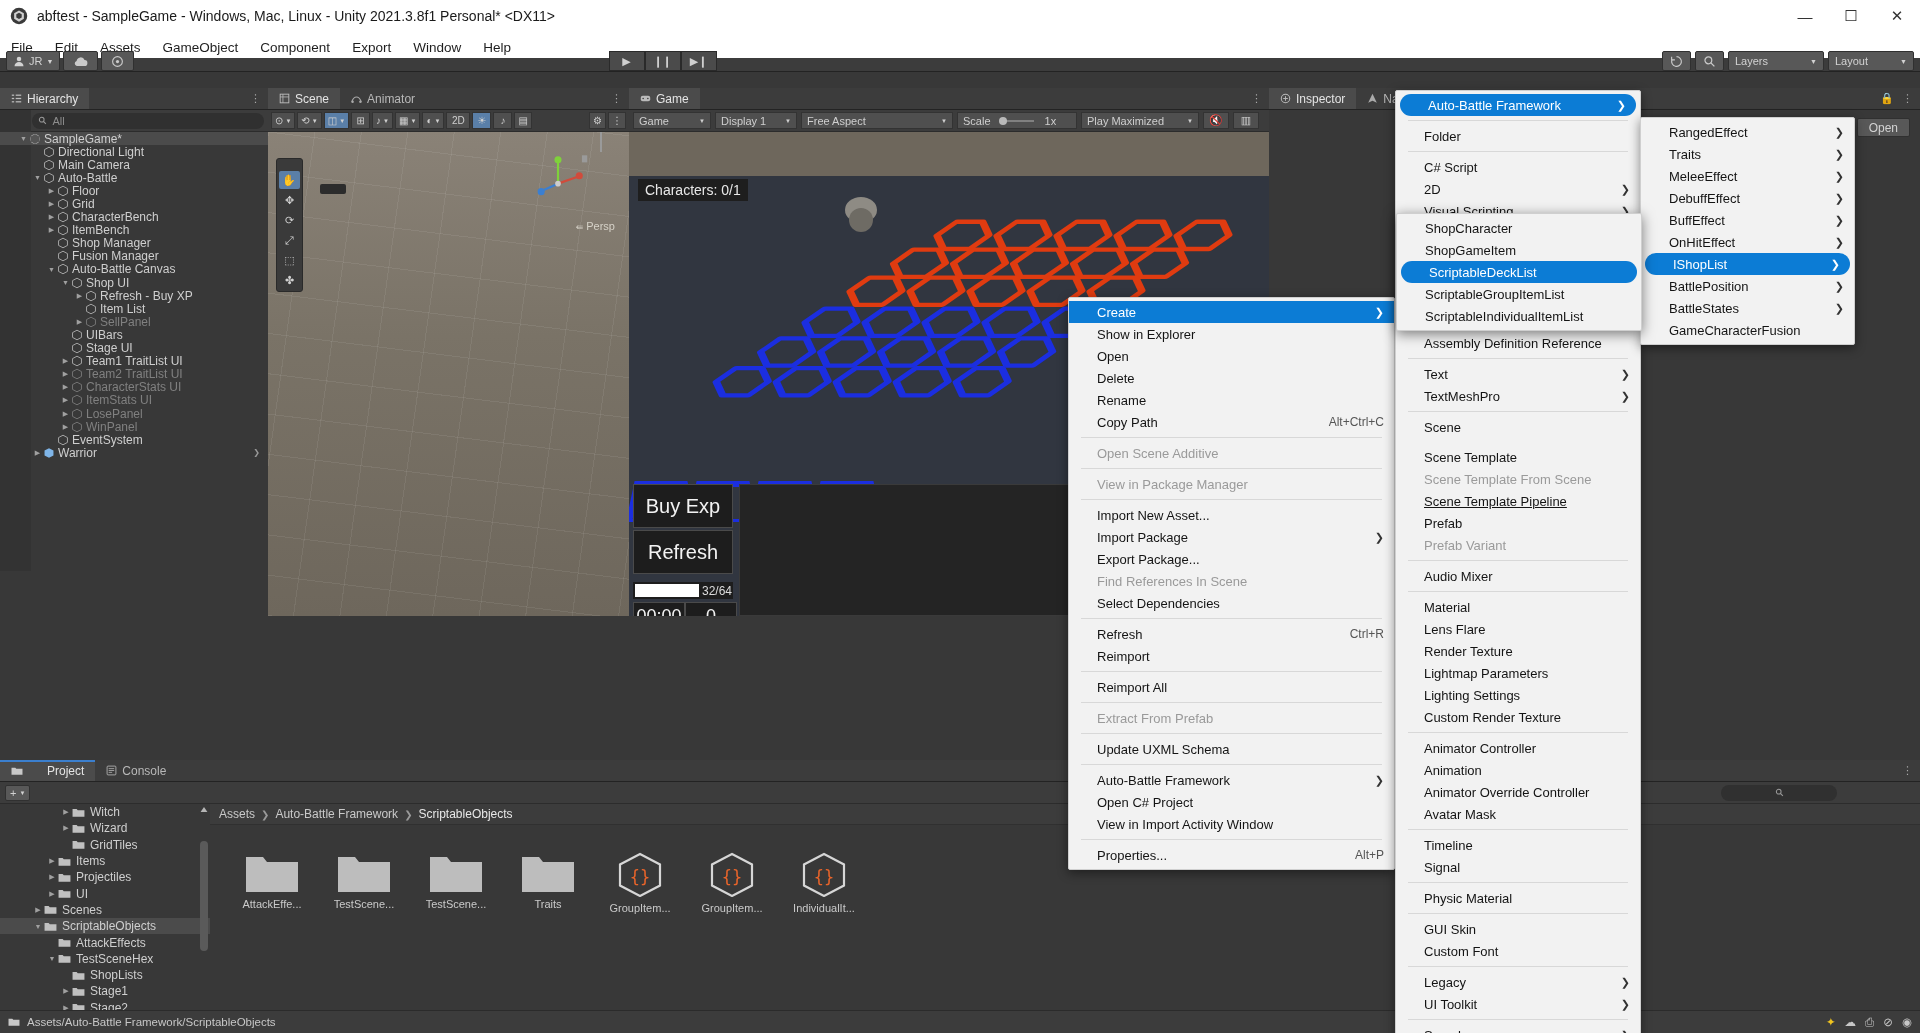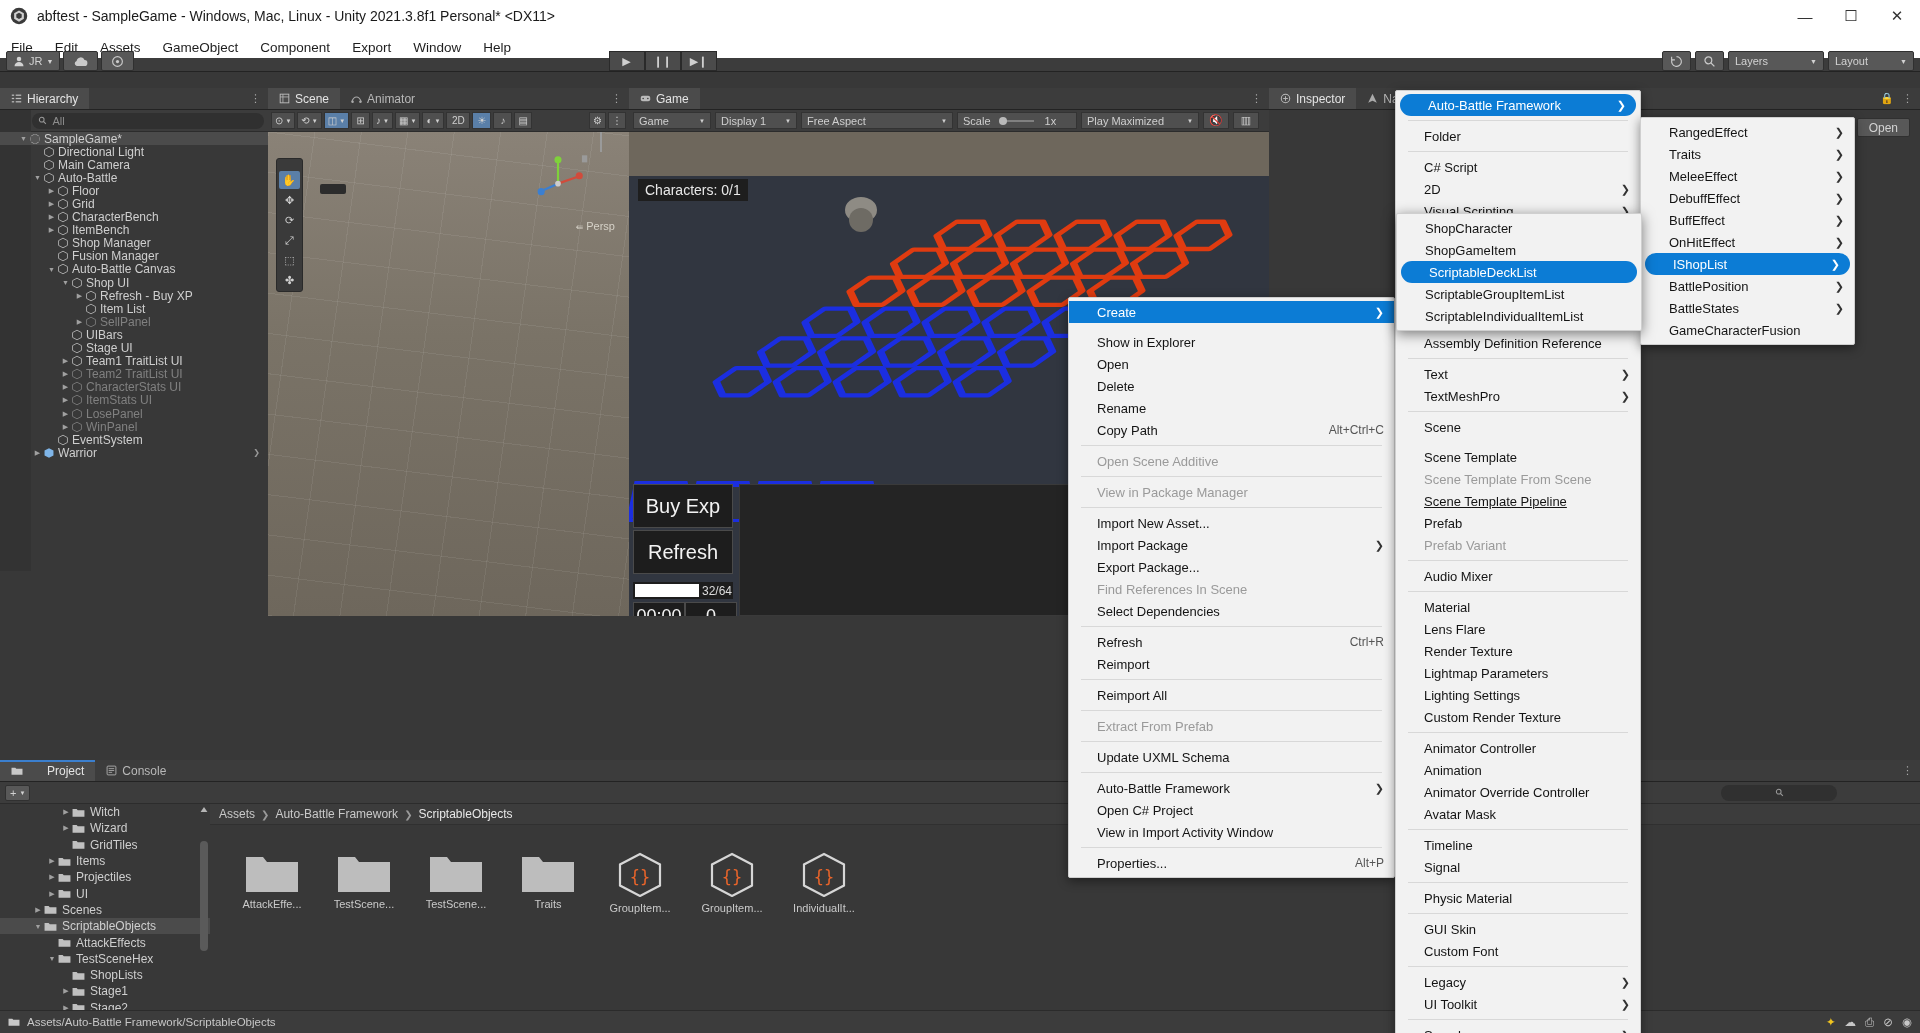--- a/index.html
+++ b/index.html
@@ -1133,21 +1133,21 @@
         <span>◉</span>
       </div>
     </div>
   </div>
 
   <div class="ctxmenu" id="ctx-main">
       <div class="item hl" style="height: 22px;">
         <span>Create</span>
         <span class="arrow">❯</span>
       </div>
-      <div class="item" style="height: 22px; margin-top: 8px;">
+      <div class="item" style="height: 22px;">
         <span>Show in Explorer</span>
       </div>
       <div class="item" style="height: 22px;">
         <span>Open</span>
       </div>
       <div class="item" style="height: 22px;">
         <span>Delete</span>
       </div>
       <div class="item" style="height: 22px;">
         <span>Rename</span>

